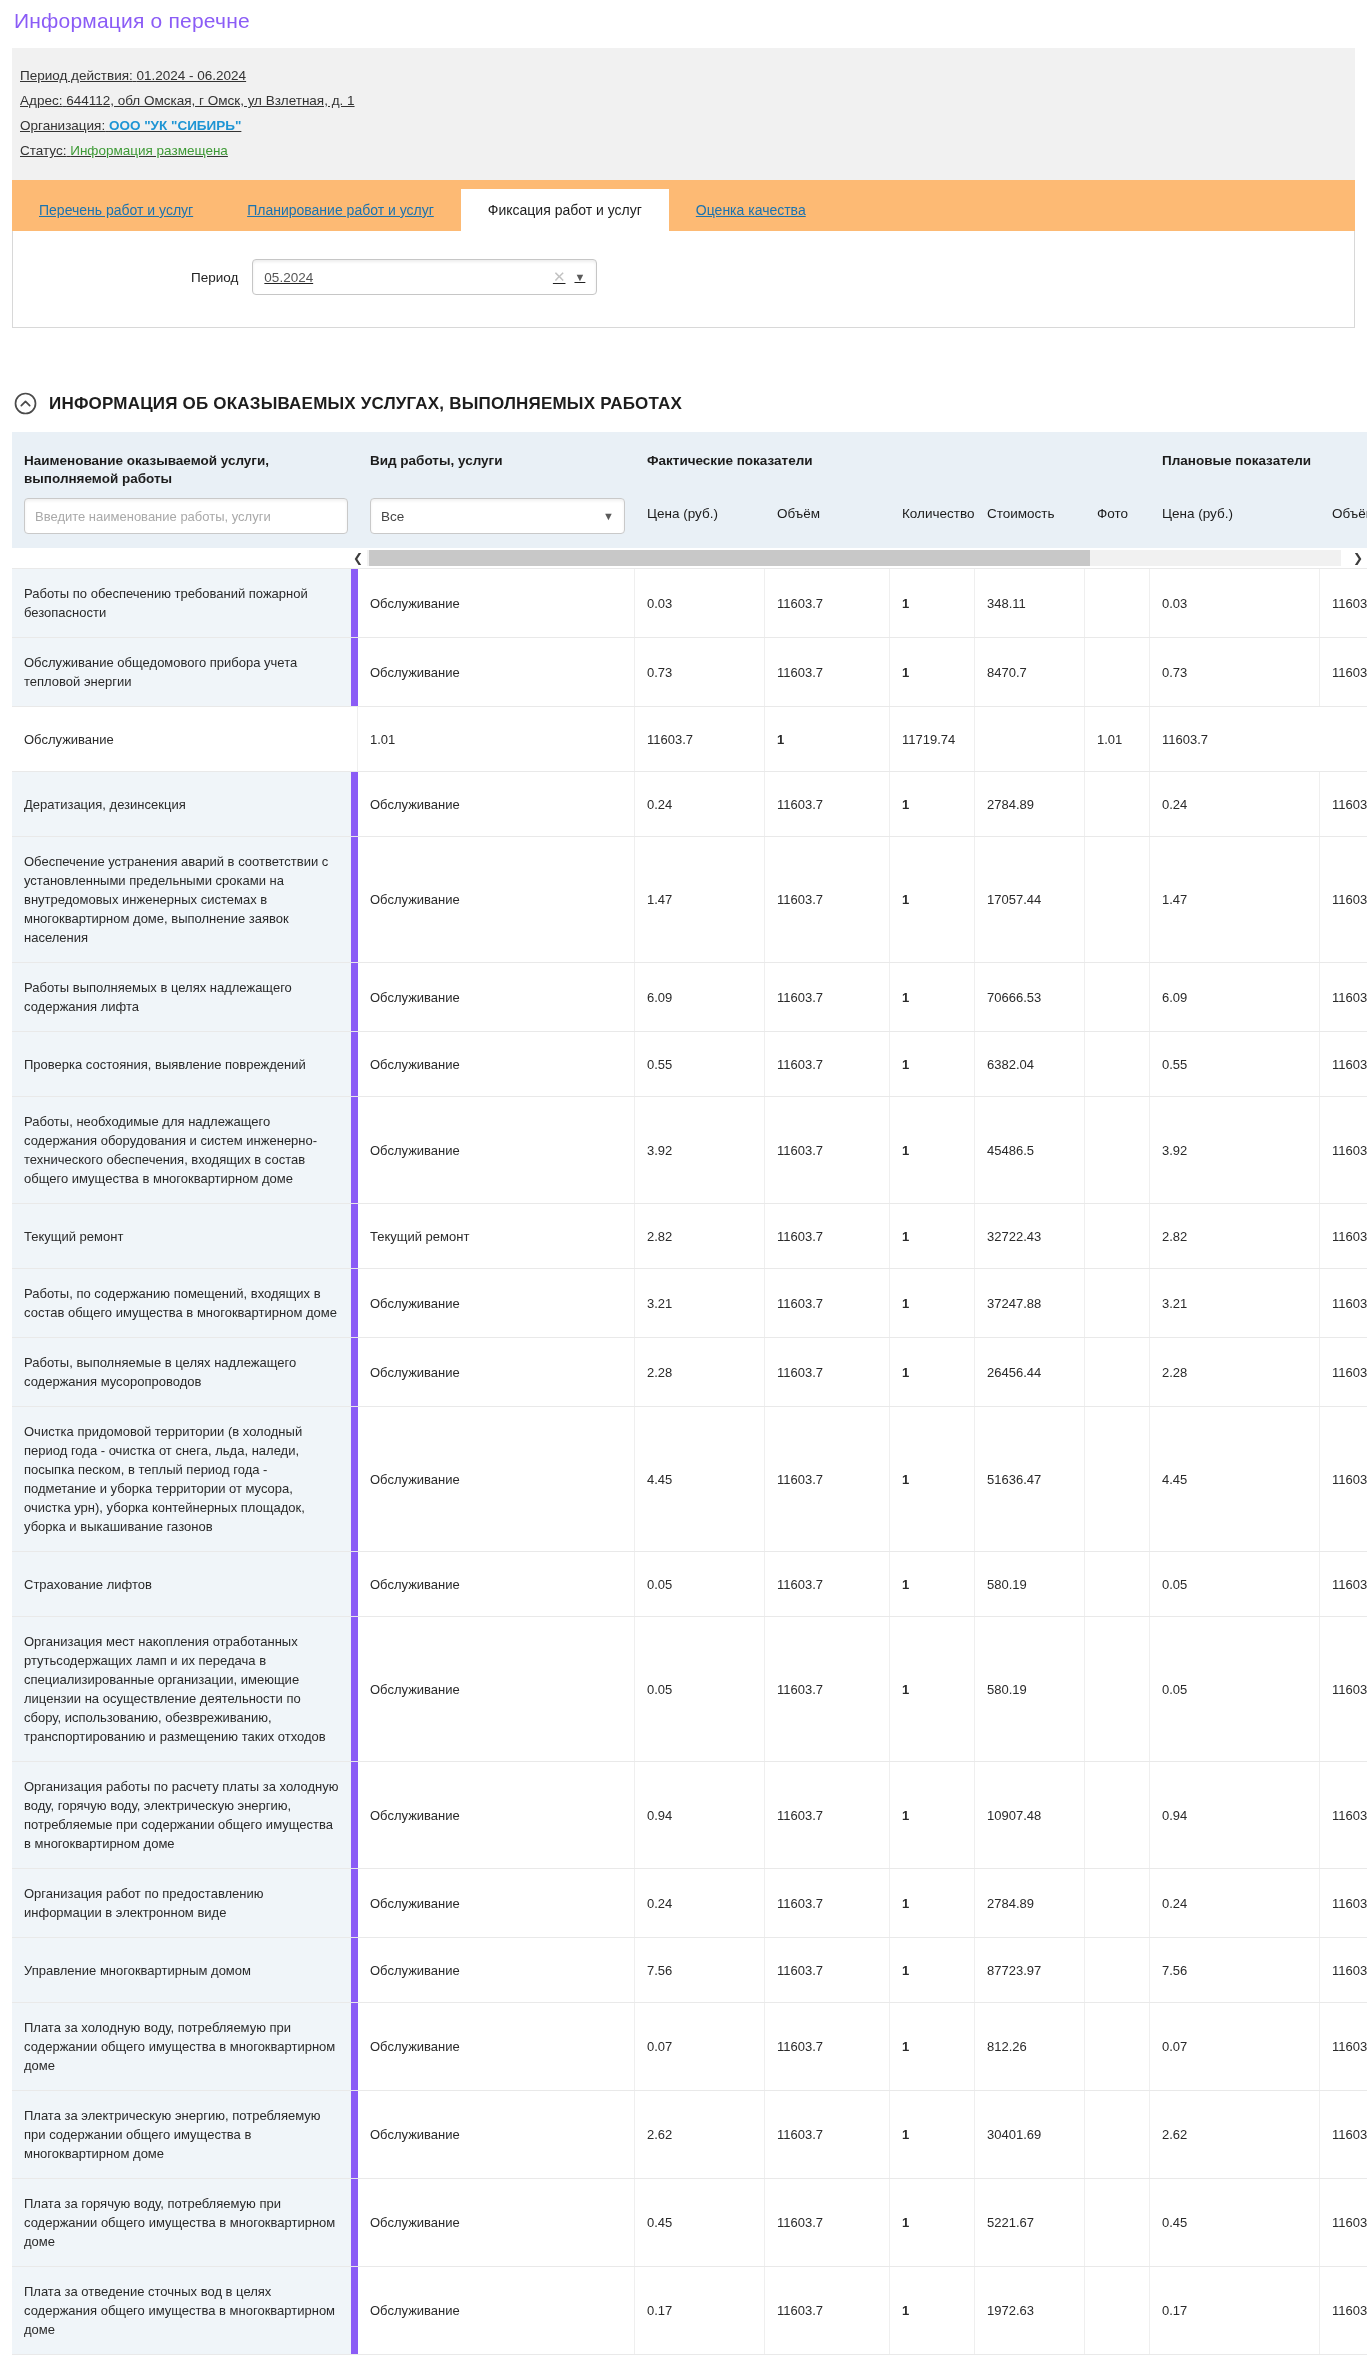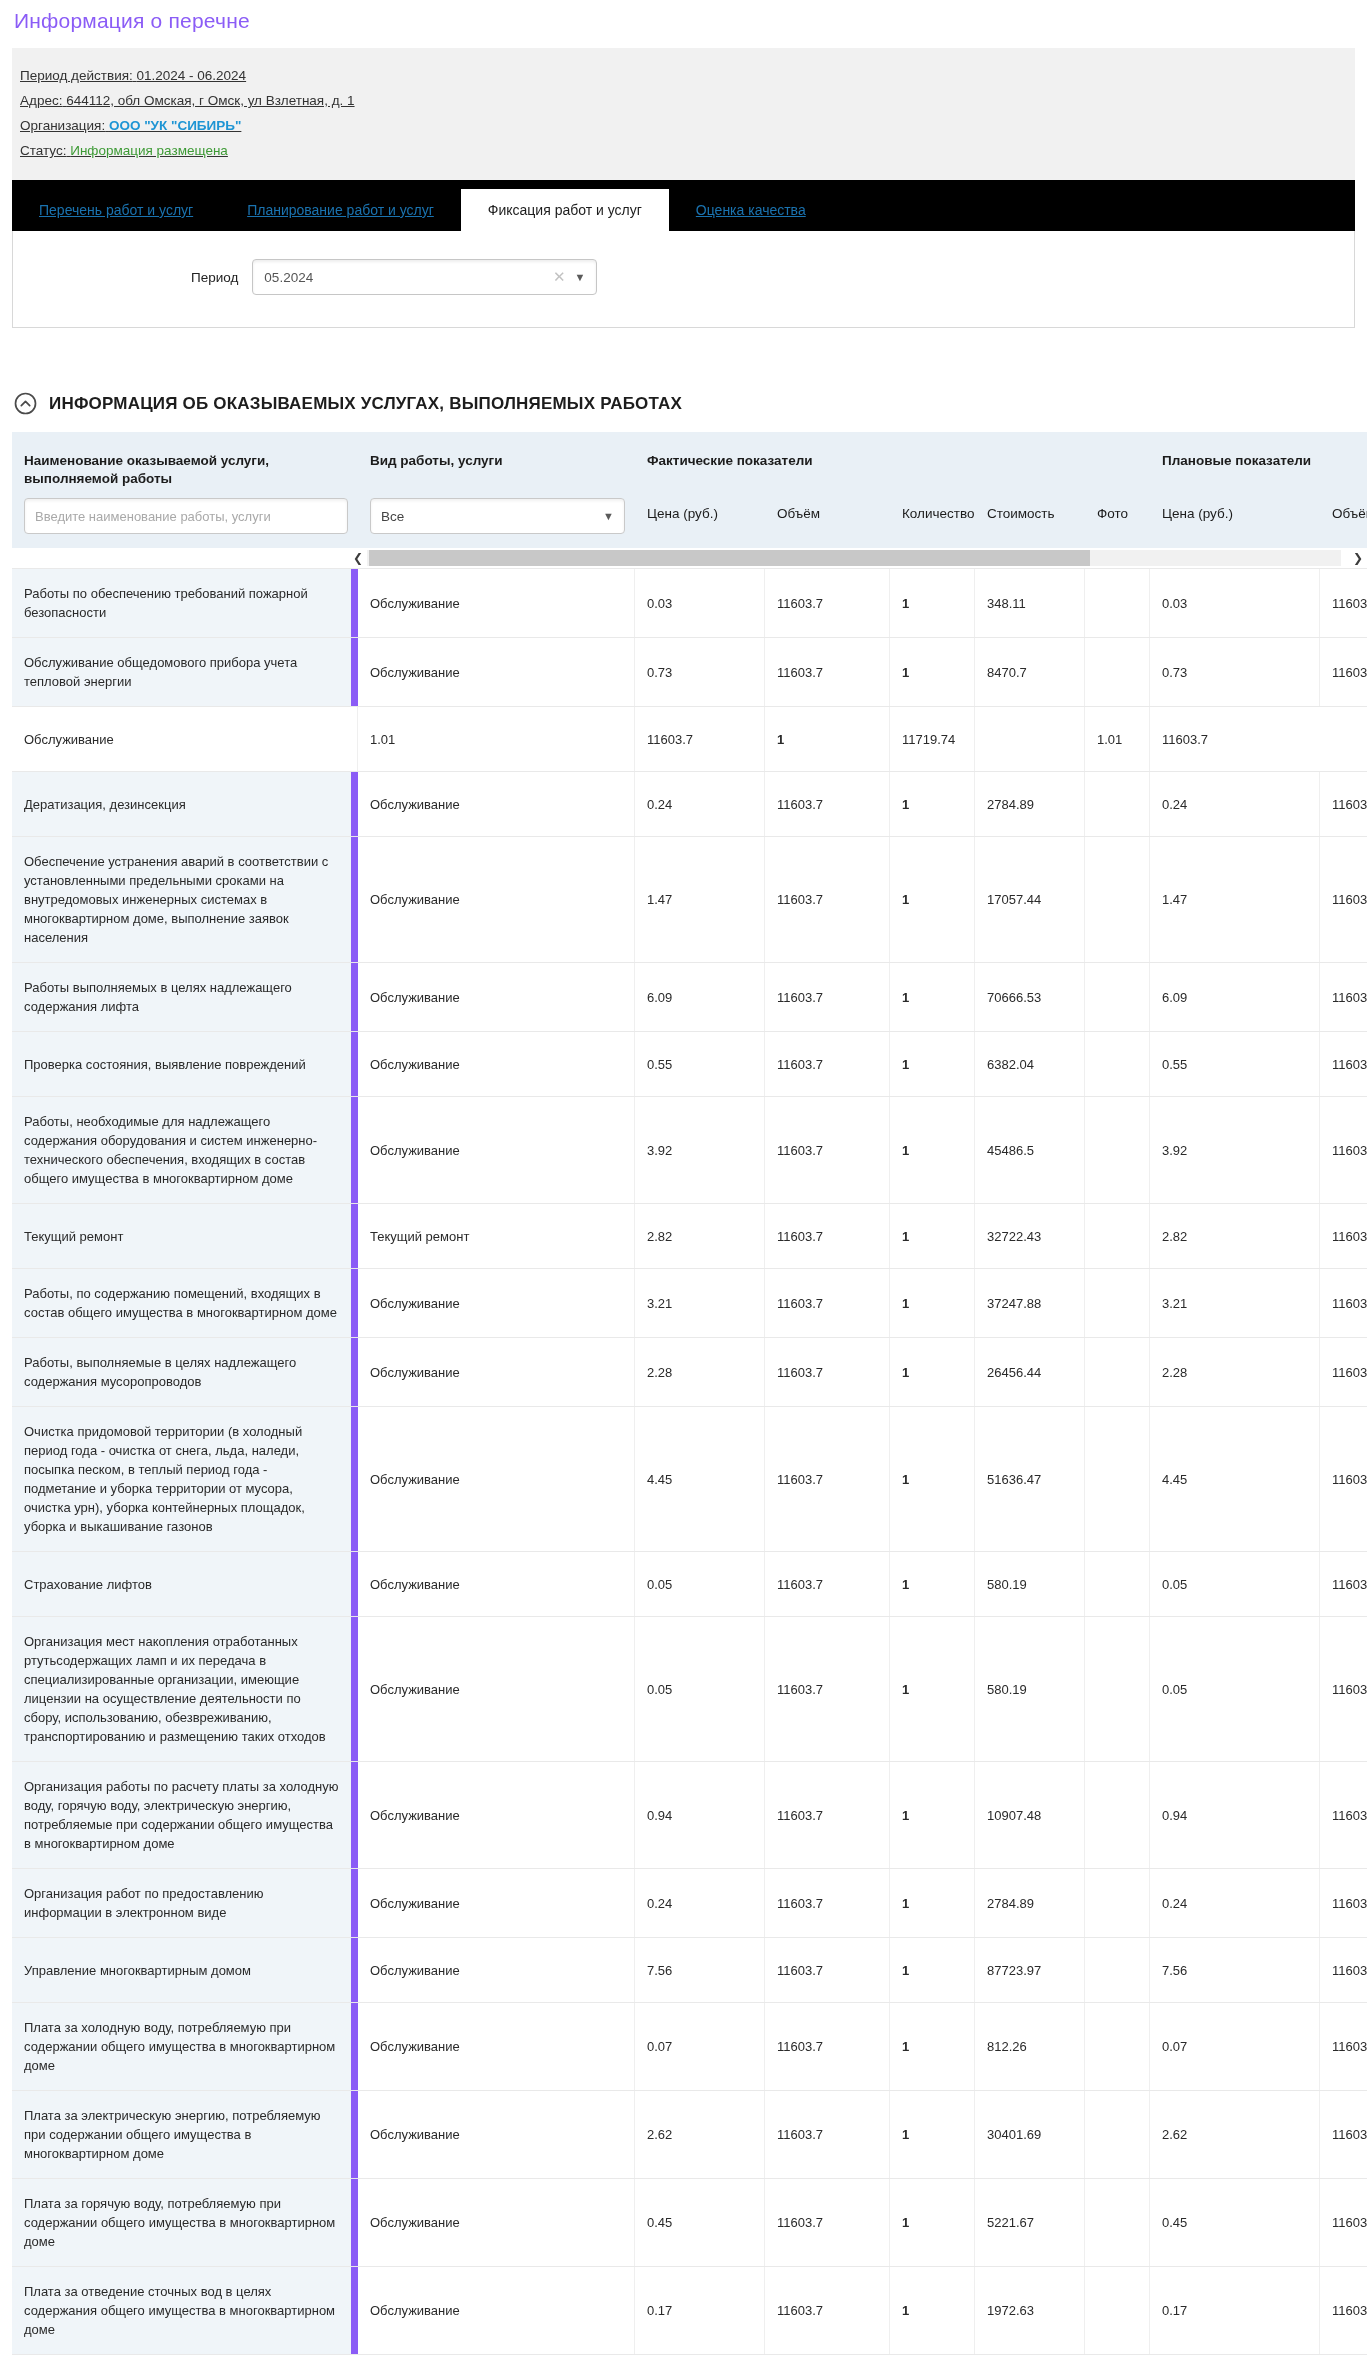--- a/index.html
+++ b/index.html
@@ -31,21 +31,21 @@
     color: #333;
     text-decoration: underline;
   }
   .info-line .lbl { color: #333; }
   .org-link { color: #1e95d4; font-weight: bold; text-decoration: none; cursor: pointer; }
   .status-val { color: #3d9a35; }
 
   
   .tabbar {
     margin: 0 12px;
-    background: #000000;
+    background: #fdba74;
     display: flex;
     align-items: stretch;
     padding-top: 9px;
   }
   .tab {
     display: flex;
     align-items: center;
     padding: 13px 27px;
     font-size: 14px;
     color: #1a73b0;
@@ -74,20 +74,21 @@
     width: 345px;
     height: 36px;
     background: #fff;
     border: 1px solid #c6c6c6;
     border-radius: 4px;
     box-shadow: inset 0 2px 3px rgba(0,0,0,.07);
     display: flex;
     align-items: center;
     padding: 12px 11px;
     cursor: pointer;
+    text-decoration: underline;
   }
   .select-box .value { flex: 1; color: #555; font-size: 13.5px; }
   .icon-clear { color: #c2c2c2; font-size: 15px; margin-right: 9px; }
   .icon-caret { color: #5a5a5a; font-size: 11px; line-height: 1; }
 
   
   .section-header {
     margin: 64px 12px 17px 14px;
     display: flex;
     align-items: center;

